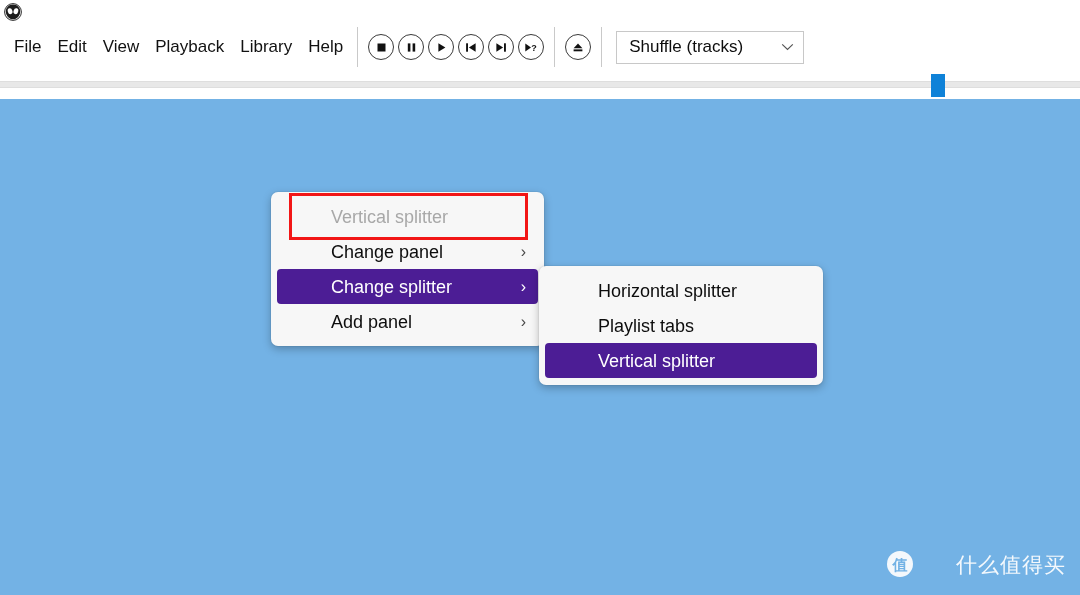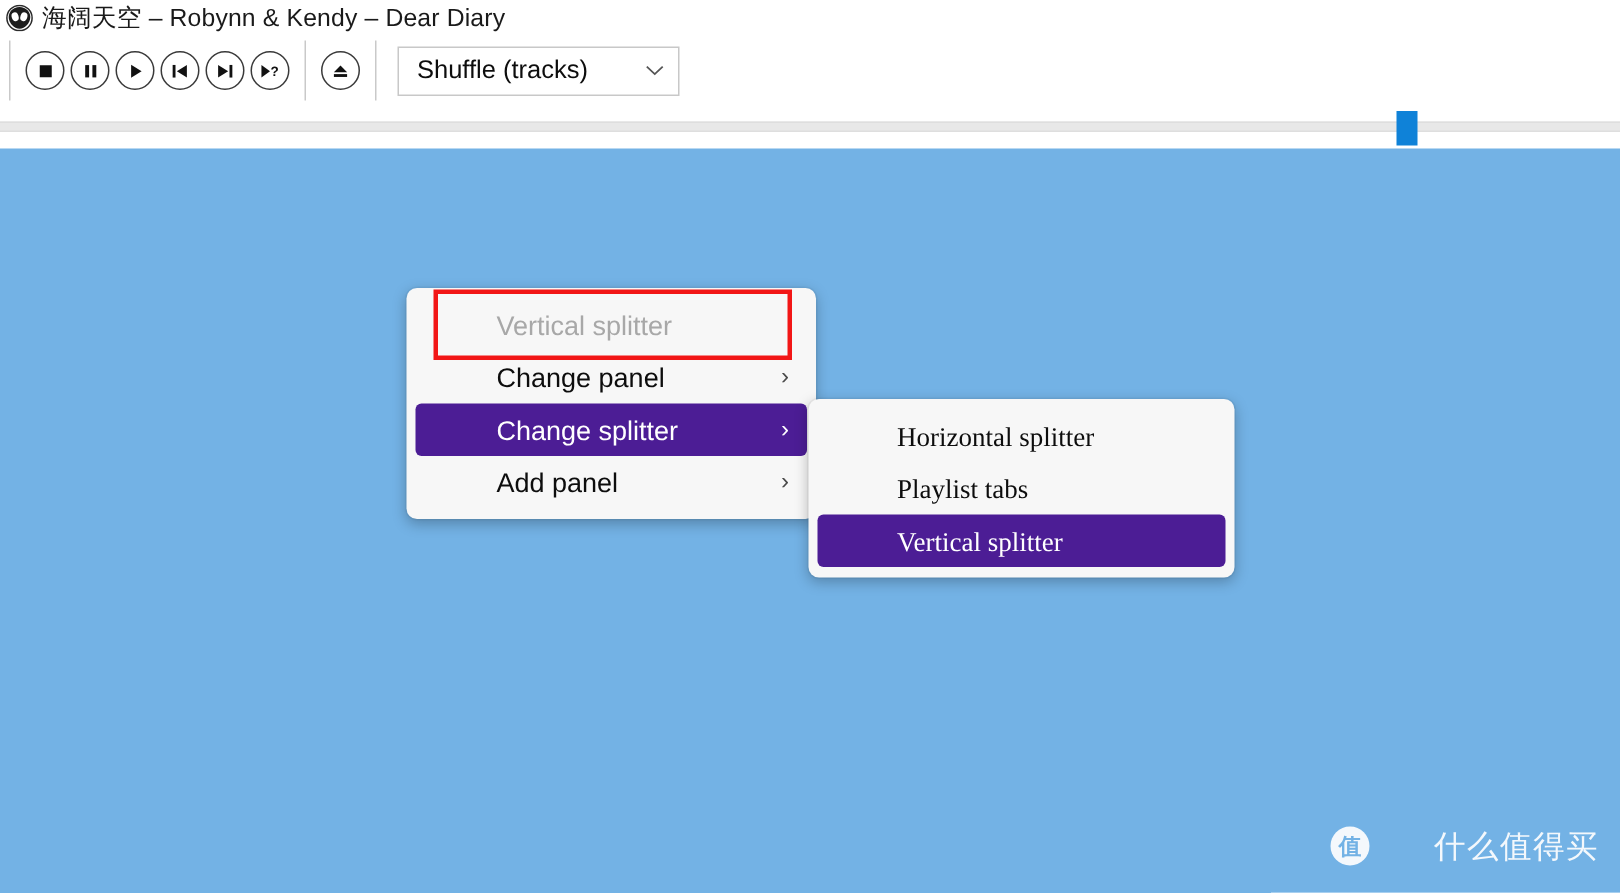--- a/index.html
+++ b/index.html
@@ -184,21 +184,20 @@
   }
   .menu.primary {
     left: 271px;
     top: 93px;
     width: 273px;
   }
   .menu.sub {
     left: 539px;
     top: 167px;
     width: 284px;
-    font-family: Liberation Serif, serif;
   }
   .mrow {
     position: relative;
     height: 35px;
     display: flex;
     align-items: center;
     border-radius: 4px;
     padding: 0 12px 0 0;
     box-sizing: border-box;
     cursor: default;
@@ -277,25 +276,32 @@
 
 <div class="app">
 
   <div class="titlebar">
     <svg class="app-icon" viewBox="0 0 18 18">
       <ellipse cx="9" cy="9" rx="8.4" ry="8.4" fill="#ffffff" stroke="#2b2b2b" stroke-width="1"></ellipse>
       <path d="M9 1.6 C4.4 1.6 1.8 5 1.8 8.4 C1.8 12.4 5.2 16.2 9 16.2 C12.8 16.2 16.2 12.4 16.2 8.4 C16.2 5 13.6 1.6 9 1.6 Z" fill="#1c1c1c"></path>
       <ellipse cx="6.1" cy="8.2" rx="2.3" ry="3.0" fill="#ffffff" transform="rotate(-18 6.1 8.2)"></ellipse>
       <ellipse cx="11.9" cy="8.2" rx="2.3" ry="3.0" fill="#ffffff" transform="rotate(18 11.9 8.2)"></ellipse>
     </svg>
-    <div class="title-text">海阔天空 – Robynn &amp; Kendy – Dear Diary</div>
   </div>
 
   <div class="toolbar-row">
 
+    <div class="menubar">
+      <div class="menu-item">File</div>
+      <div class="menu-item">Edit</div>
+      <div class="menu-item">View</div>
+      <div class="menu-item">Playback</div>
+      <div class="menu-item">Library</div>
+      <div class="menu-item">Help</div>
+    </div>
 
     <div class="vsep"></div>
 
     <div class="transport">
       <button class="tbtn">
         <svg width="11" height="11" viewBox="0 0 11 11">
           <rect x="1.5" y="1.5" width="8" height="8" fill="#111"></rect>
         </svg>
       </button>
       <button class="tbtn">

